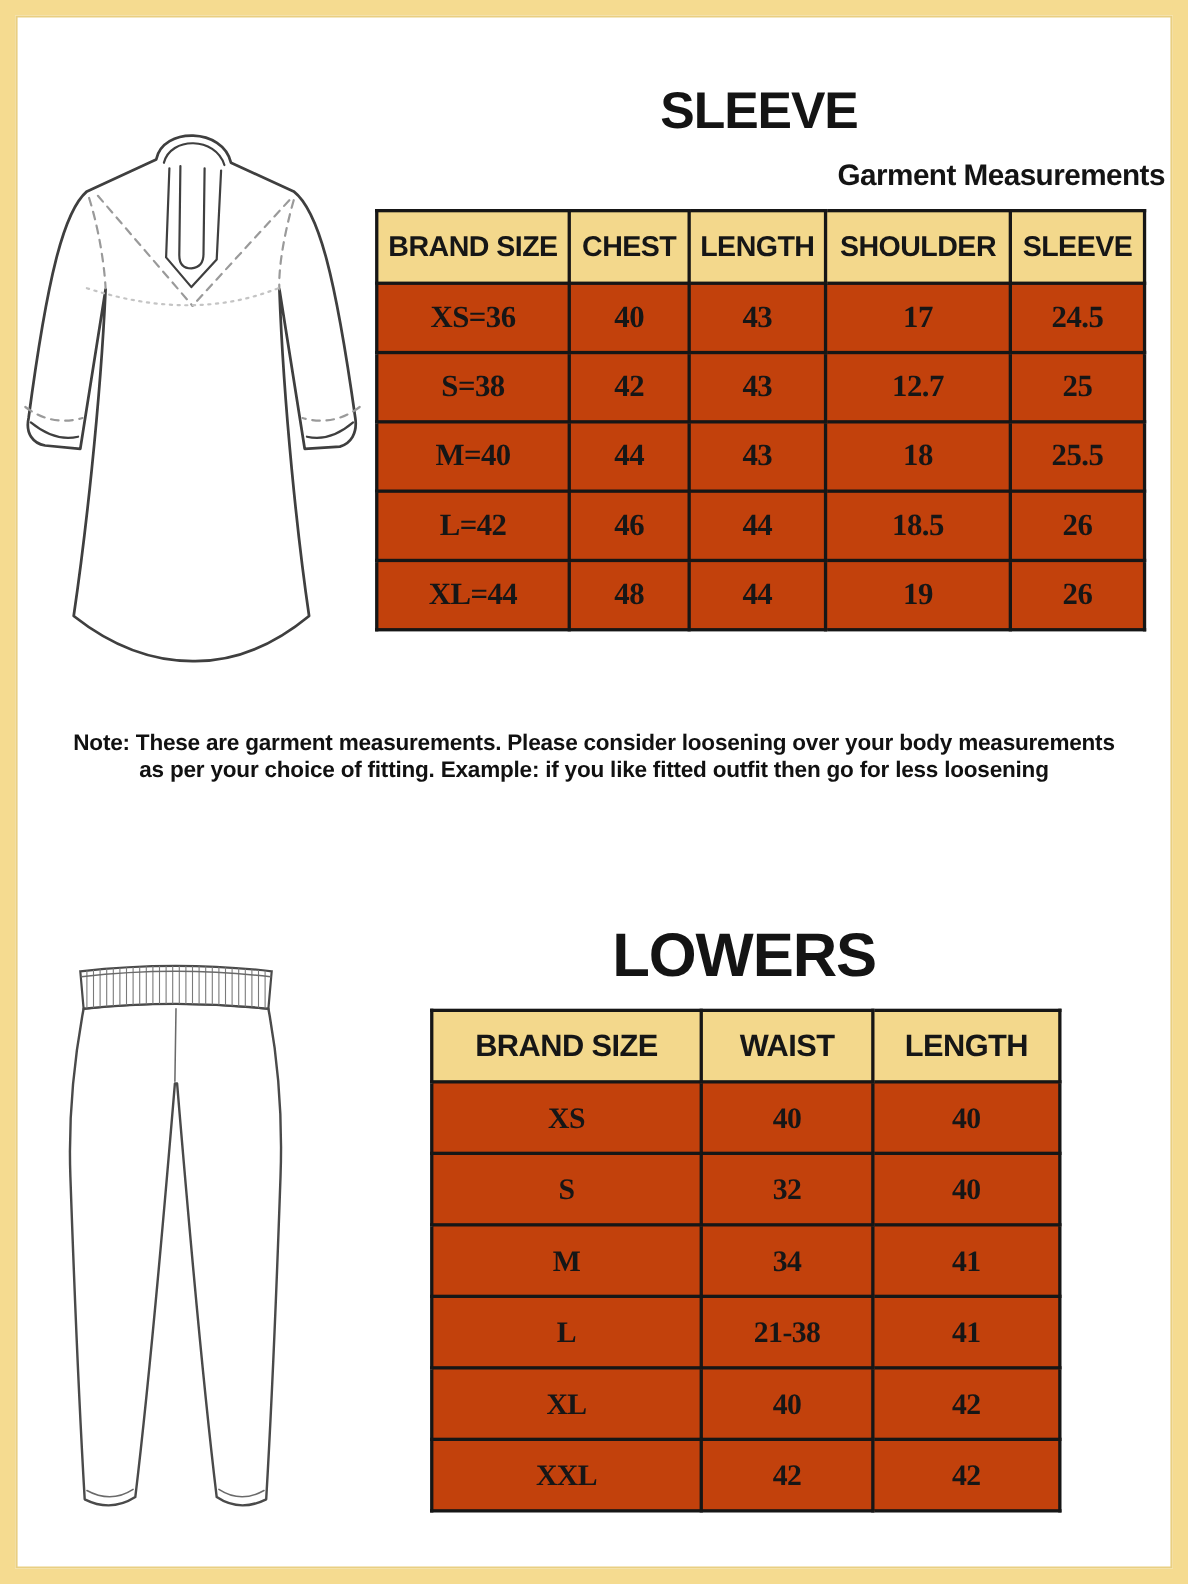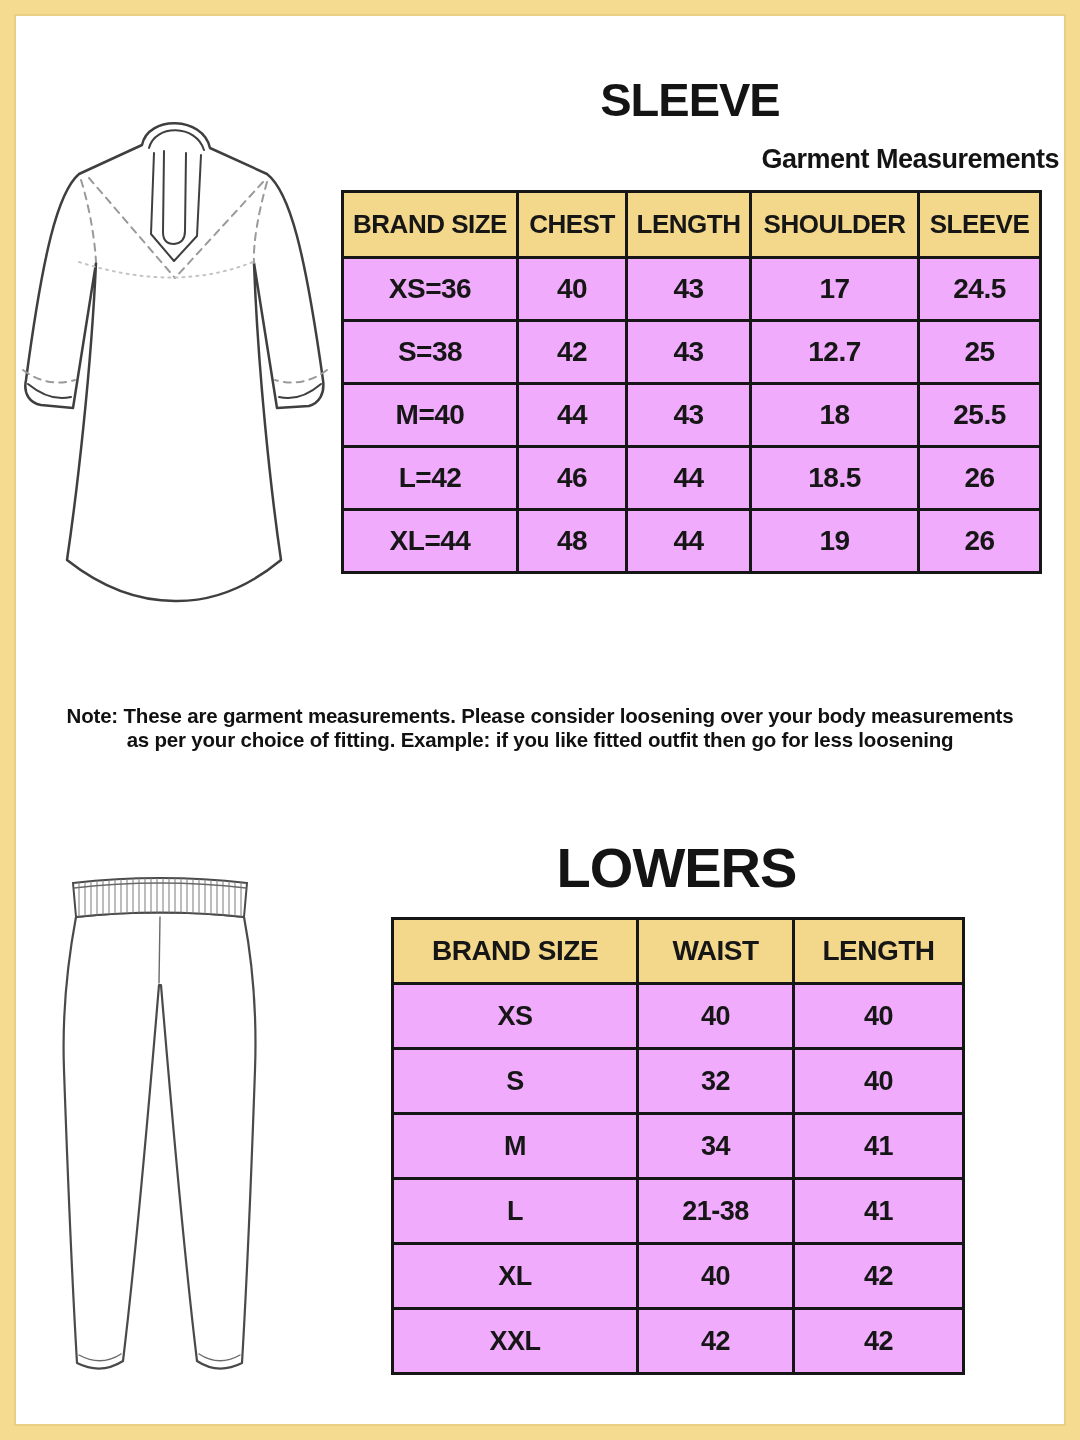--- a/index.html
+++ b/index.html
@@ -16,36 +16,36 @@
   .upper-subtitle{position:absolute;left:361px;width:698px;top:144px;text-align:right;
     font-weight:bold;font-size:27px;letter-spacing:-0.5px;color:#141414;}
   .lowers-title{left:391px;width:571px;top:840px;font-size:56px;}
 
   table.size-table{border-collapse:collapse;table-layout:fixed;position:absolute;}
   table.size-table th,table.size-table td{
     border:3px solid #161616;text-align:center;vertical-align:middle;
     font-weight:bold;padding:0;letter-spacing:-0.5px;color:#161616;
   }
   table.size-table th{background:#f3d88c;margin-left:36px;}
-  table.size-table td{background:#f0abfc;}
+  table.size-table td{background:#c2410c;font-family:Liberation Serif, serif;}
 
   .upper-table{left:341px;top:190px;width:698px;}
   .upper-table thead tr{height:66px;}
   .upper-table tbody tr{height:63px;}
   .upper-table th{font-size:26px;}
   .upper-table td{font-size:28px;}
 
   .lowers-table{left:391px;top:917px;width:571px;}
   .lowers-table thead tr{height:65px;}
   .lowers-table tbody tr{height:65px;}
   .lowers-table th{font-size:28px;}
   .lowers-table td{font-size:27px;}
 
   .note{
-    position:absolute;left:0;right:0;top:704px;text-align:center;
+    position:absolute;left:0;right:0;top:664px;text-align:center;
     font-weight:bold;font-size:20.5px;line-height:23.5px;letter-spacing:-0.2px;color:#111;
   }
   .note div{white-space:nowrap;}
 
   .kurta-art{position:absolute;left:15px;top:112px;width:322px;height:532px;}
   .pants-art{position:absolute;left:55px;top:855px;width:210px;height:530px;}
 </style>
 </head>
 <body>
 

